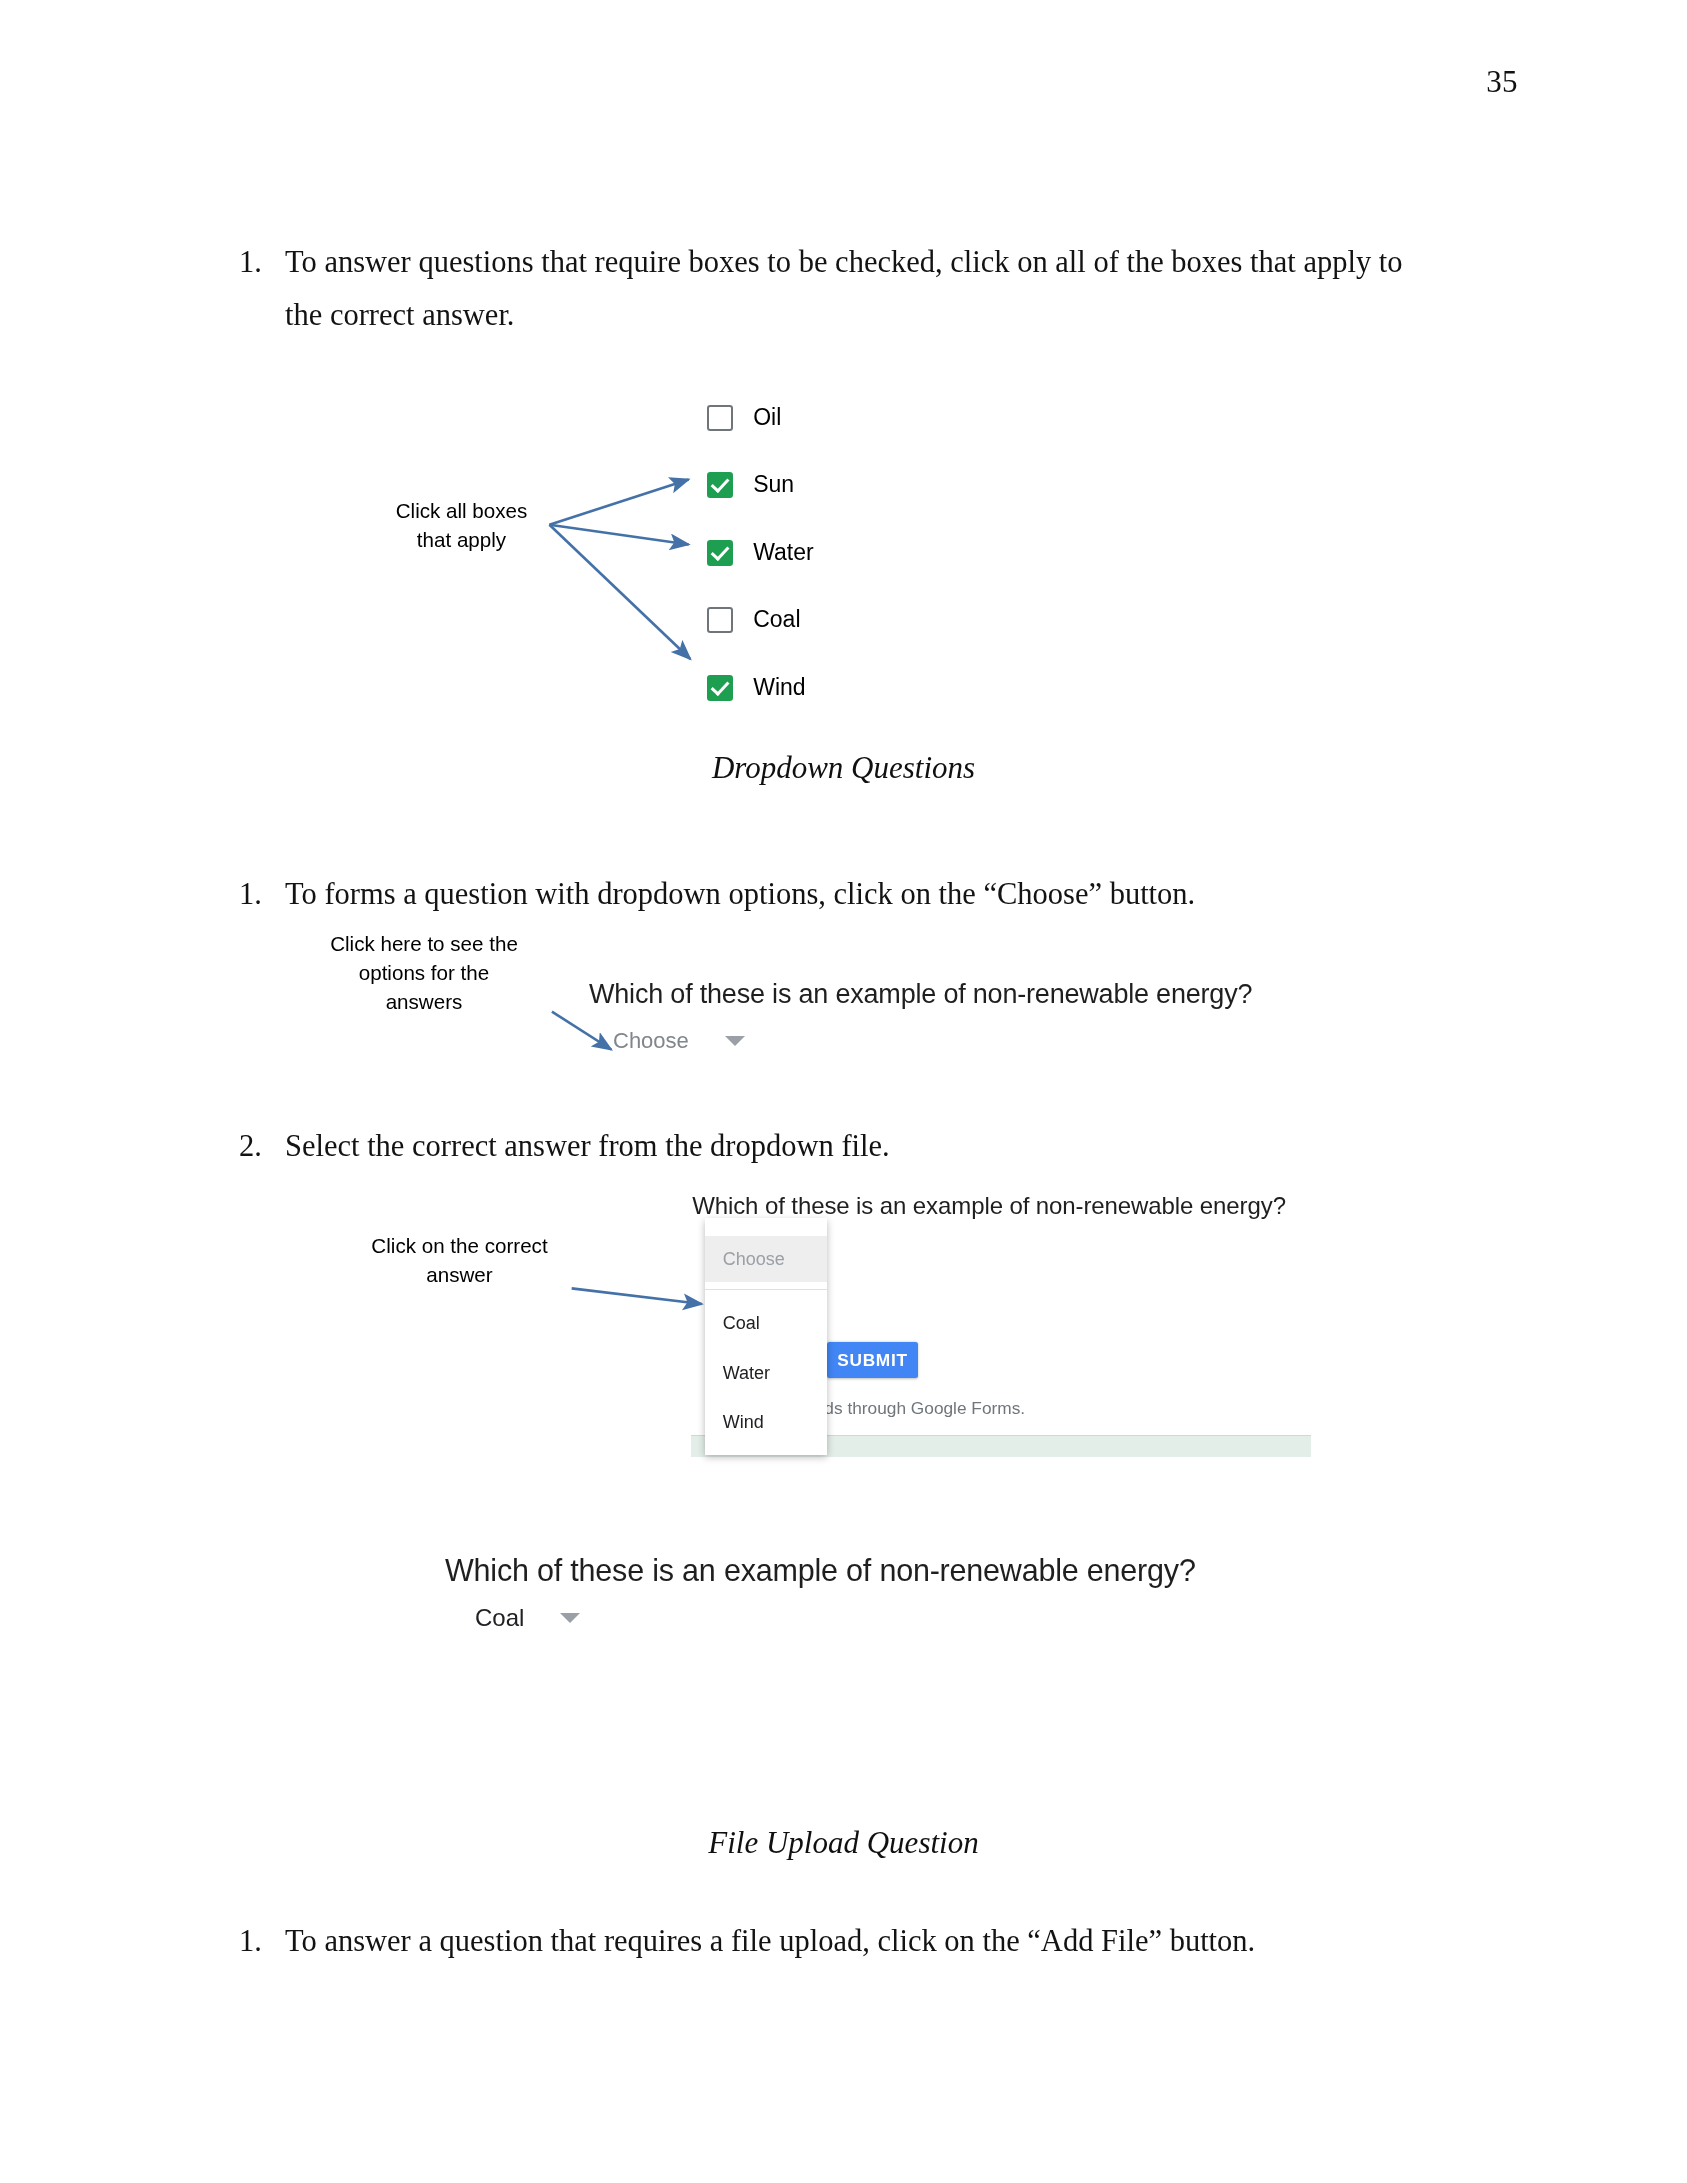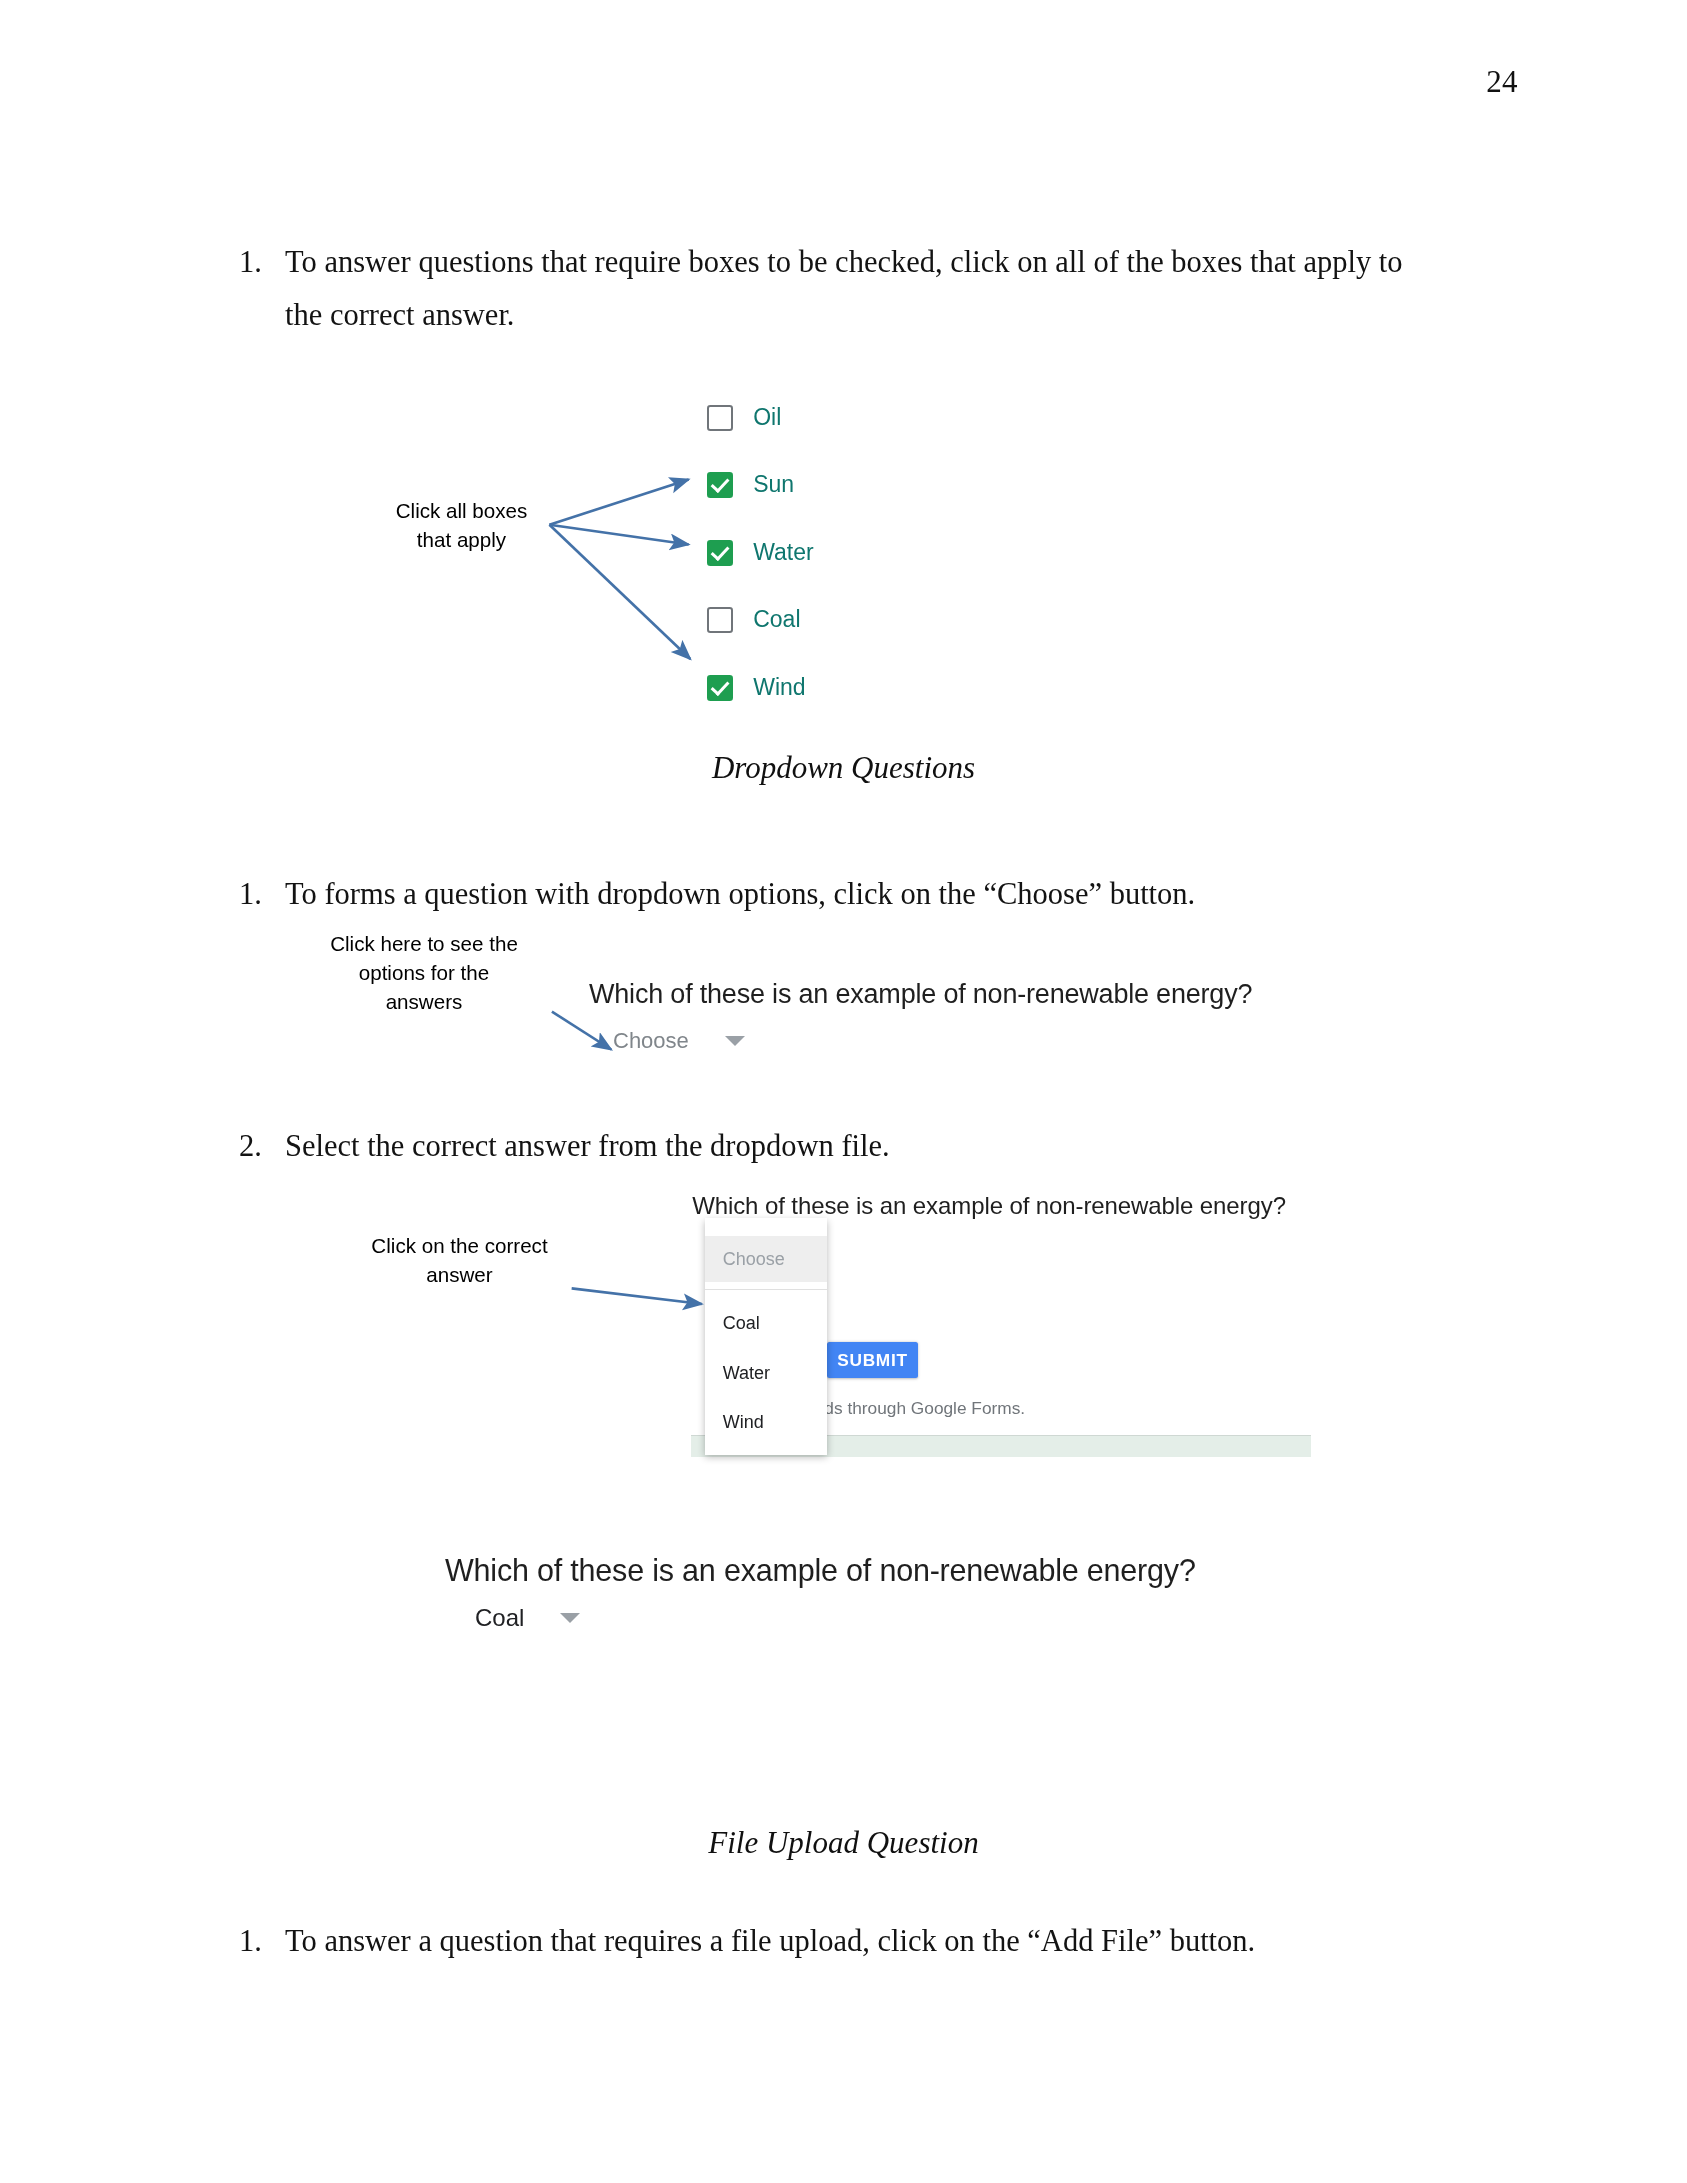--- a/index.html
+++ b/index.html
@@ -114,21 +114,21 @@
     top: 3.3px;
     width: 7.4px;
     height: 14px;
     border: solid #ffffff;
     border-width: 0 3.3px 3.3px 0;
     transform: rotate(43deg);
   }
   .cb-label {
     margin-left: 20px;
     font-size: 23px;
-    color: #0f766e;
+    color: #000000;
     white-space: nowrap;
   }
 
   
   .anno {
     position: absolute;
     font-family: "Liberation Sans", sans-serif;
     font-size: 20.6px;
     line-height: 1.42;
     color: #000000;
@@ -274,21 +274,21 @@
     position: absolute;
     left: 0; top: 0;
     width: 1687px;
     height: 2183px;
     pointer-events: none;
   }
 </style>
 </head>
 <body>
 
-<div class="page-number">24</div>
+<div class="page-number">35</div>
 
 <div class="list-item" id="instr-checkbox">
   <span class="list-num">1.</span>
   <span class="list-text">To answer questions that require boxes to be checked, click on all of the boxes that apply to the correct answer.</span>
 </div>
 
 <div class="shot" id="shot-checkbox">
 
   <div class="cb-row" style="top:48px">
     <span class="cb-box off"></span>

